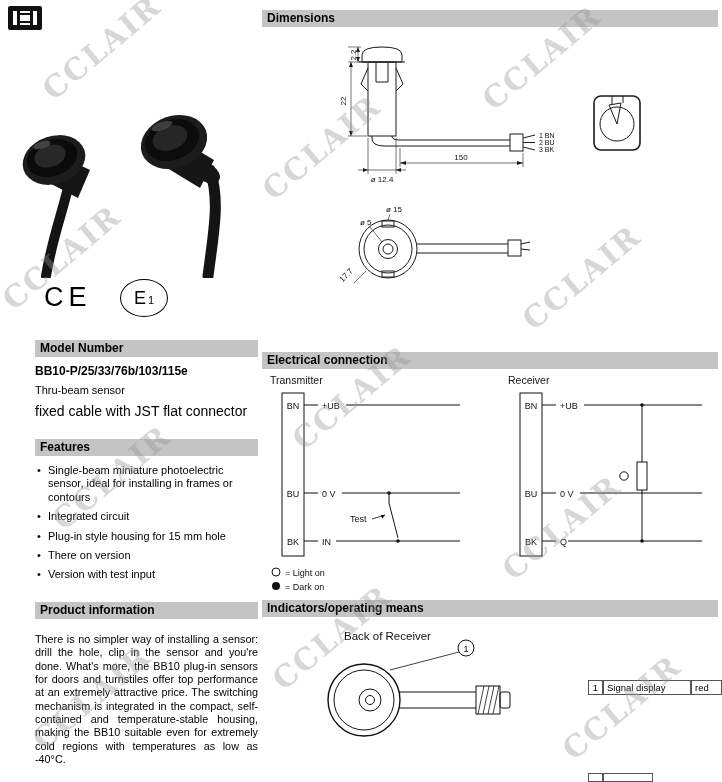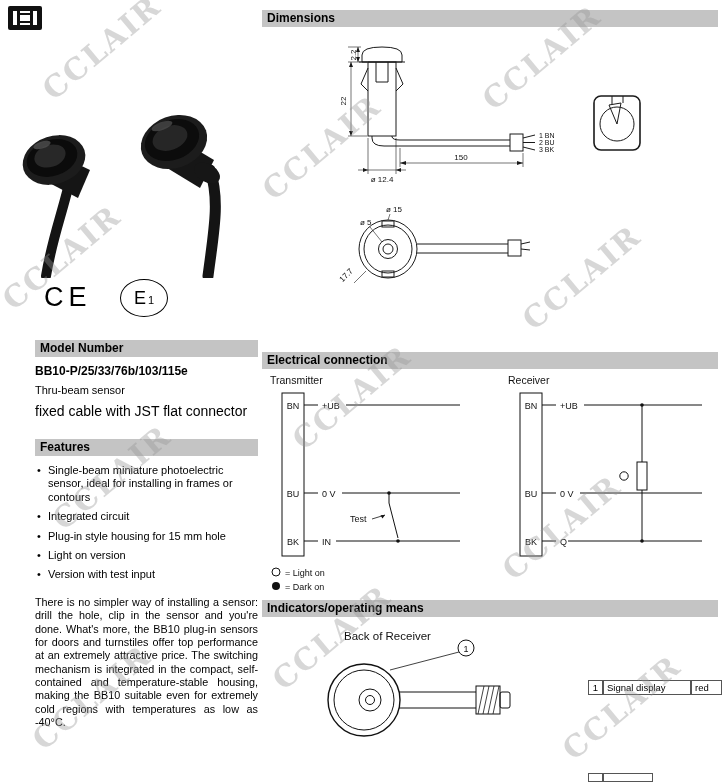--- a/index.html
+++ b/index.html
@@ -98,24 +98,25 @@
       <div class="hdr">Model Number</div>
       <div class="model-number">BB10-P/25/33/76b/103/115e</div>
       <div class="model-type">Thru-beam sensor</div>
       <div class="model-cable">fixed cable with JST flat connector</div>
 
       <div class="hdr h2">Features</div>
       <ul class="features">
         <li>Single-beam miniature photoelectric sensor, ideal for installing in frames or contours</li>
         <li>Integrated circuit</li>
         <li>Plug-in style housing for 15 mm hole</li>
-        <li>Light on version</li>
+        <li>There on version</li>
         <li>Version with test input</li>
       </ul>
 
+      <div class="hdr h2">Product information</div>
       <p class="pinfo">There is no simpler way of installing a sensor: drill the hole, clip in the sensor and you're done. What's more, the BB10 plug-in sensors for doors and turnstiles offer top performance at an extremely attractive price. The switching mechanism is integrated in the compact, self-contained and temperature-stable housing, making the BB10 suitable even for extremely cold regions with temperatures as low as -40°C.</p>
     </div>
   </div>
 
   <div class="right-col">
 
     <div class="hdr rhdr" style="top:10px">Dimensions</div>
 
     <svg class="dims" width="456" height="312" viewBox="0 0 456 312">
 

